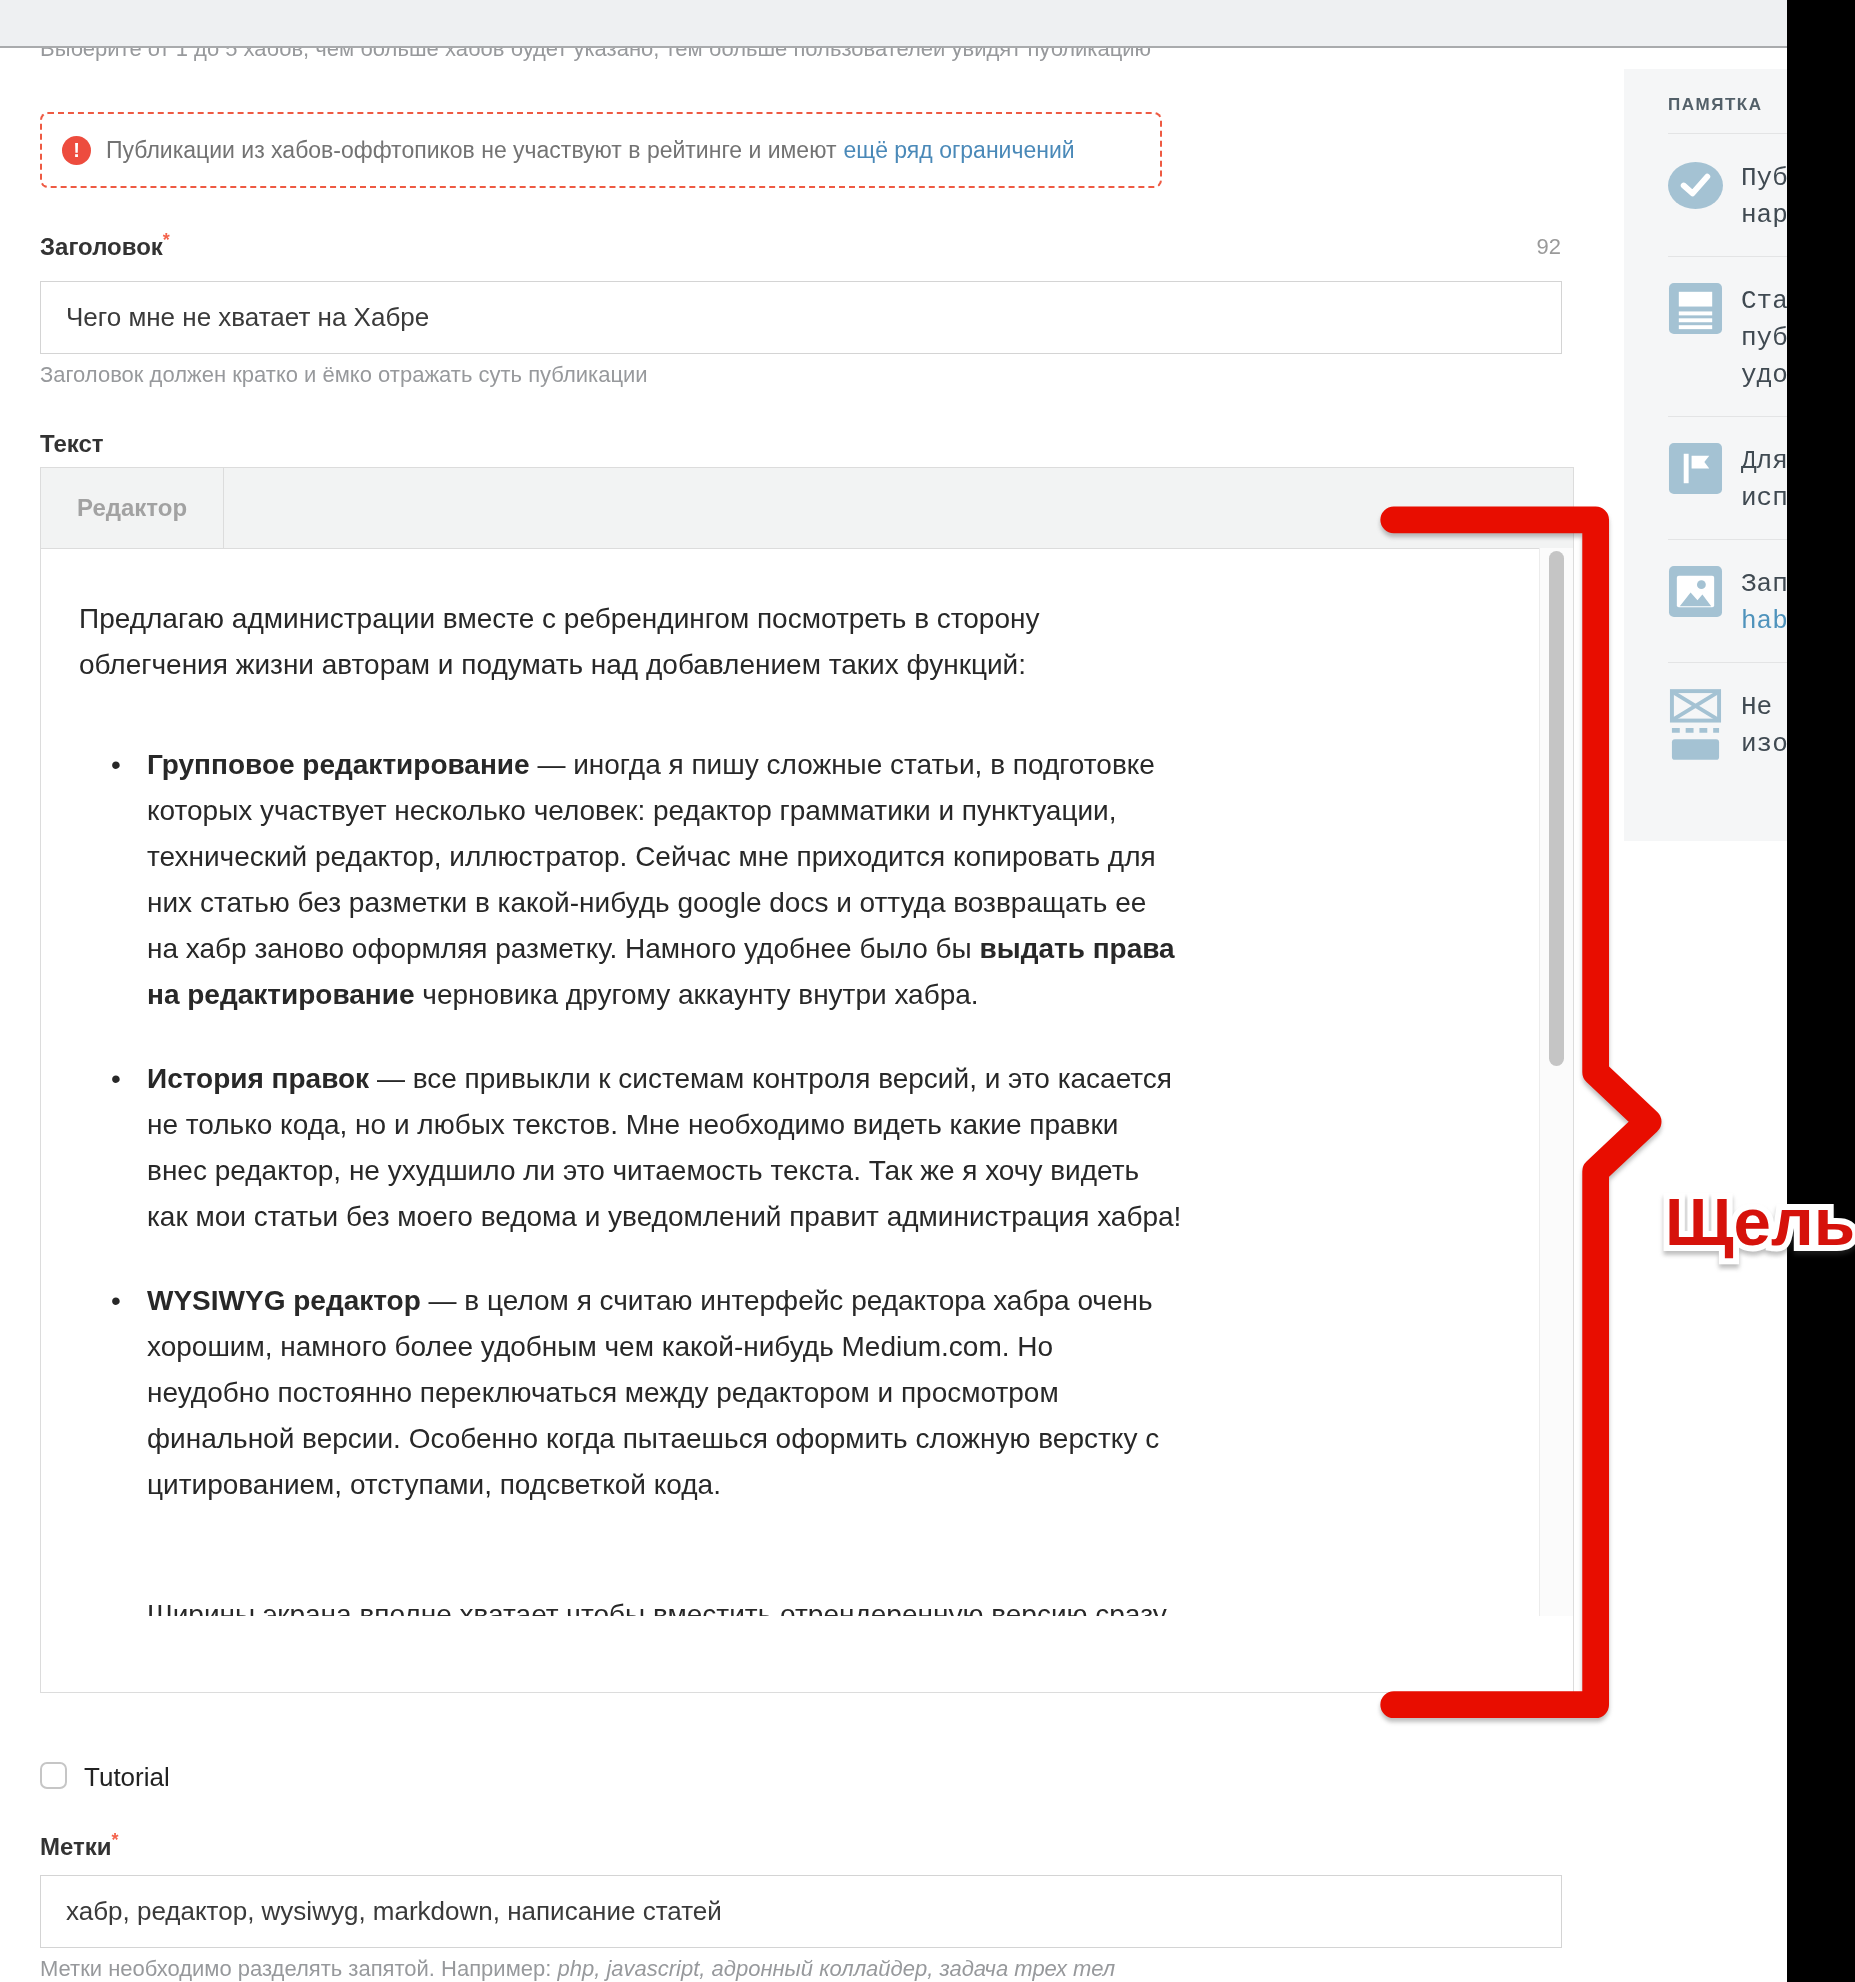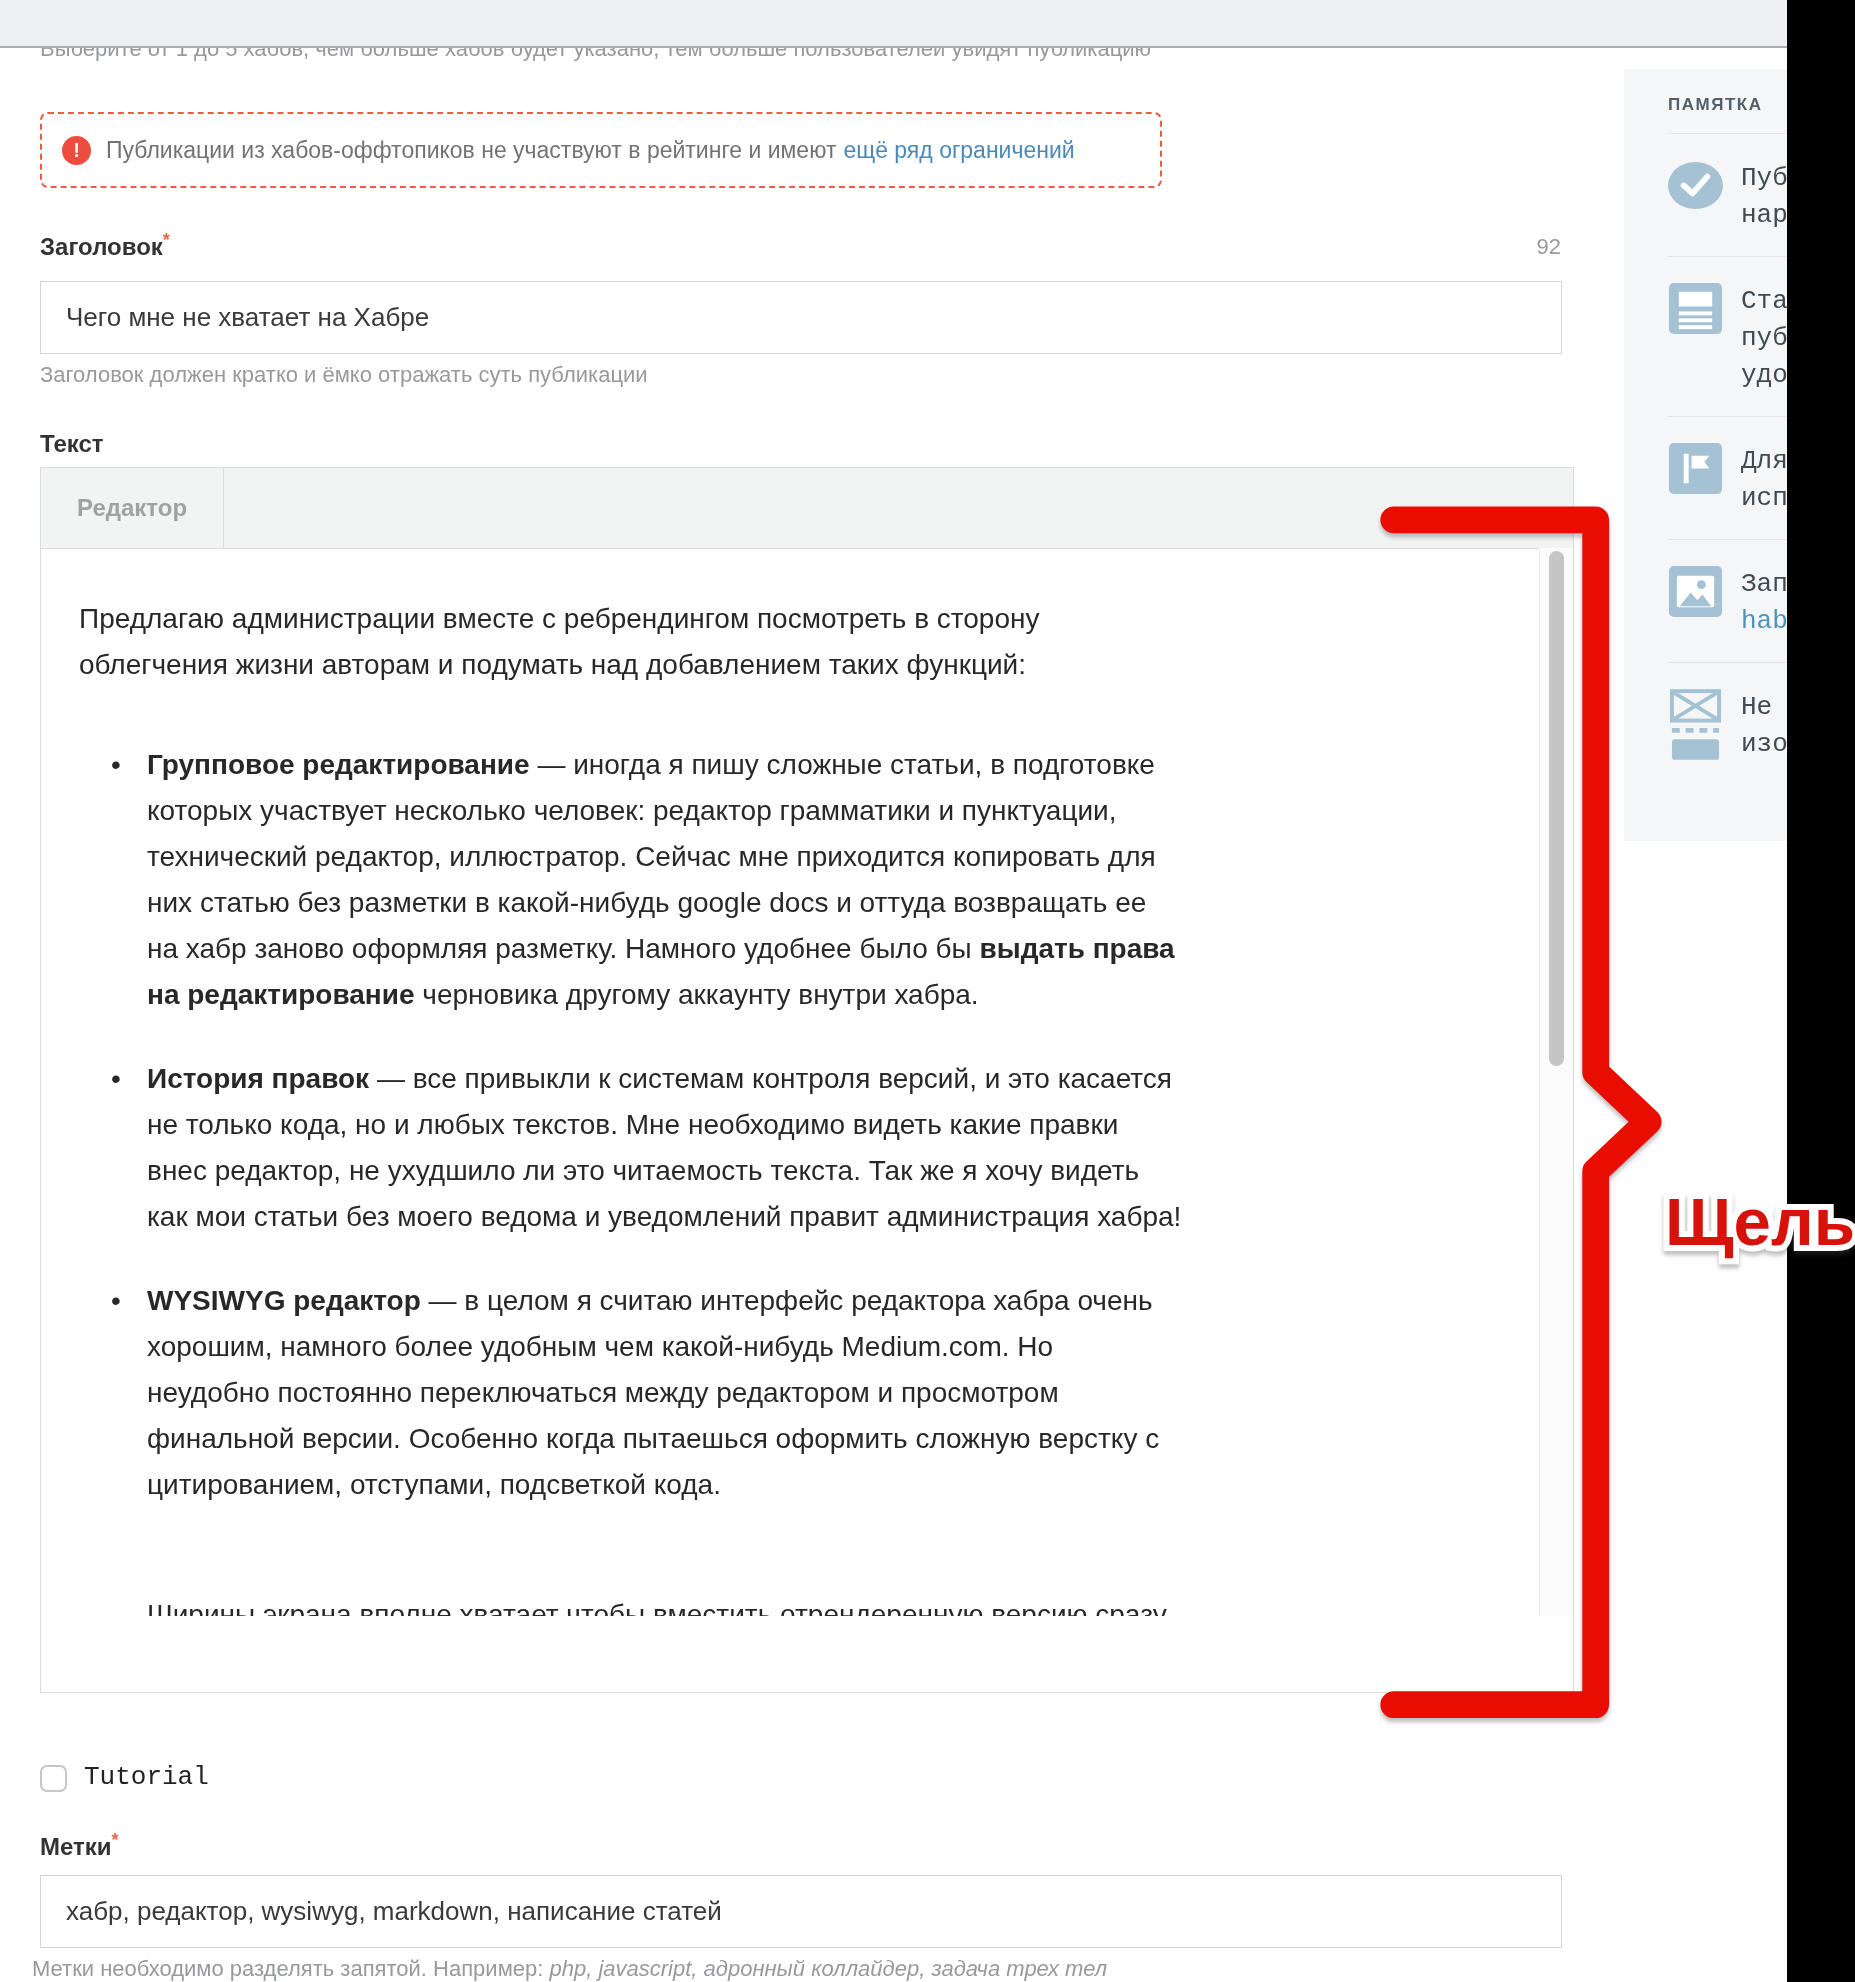--- a/index.html
+++ b/index.html
@@ -50,25 +50,25 @@
   .outro{margin:84px 0 0 68px;}
   .scroll-track{position:absolute;top:80px;bottom:76px;right:0;width:33px;background:#fbfbfb;
                 border-left:1px solid #ececec;}
   .scroll-thumb{position:absolute;top:3px;right:9px;width:15px;height:515px;border-radius:8px;
                 background:#c5c5c5;}
   .widget-footer{position:absolute;left:0;right:0;bottom:0;height:76px;box-sizing:border-box;
                  background:#f4f4f4;border-top:1px solid #dcdcdc;line-height:75px;
                  padding-left:21px;font-size:23px;color:#8b8b8b;cursor:pointer;}
 
   
-  .tutorial-row{position:absolute;top:1762px;left:40px;display:flex;align-items:flex-end;font-family:Liberation Mono, monospace;}
+  .tutorial-row{position:absolute;top:1762px;left:40px;display:flex;align-items:flex-start;}
   .checkbox{width:27px;height:27px;box-sizing:border-box;border:2px solid #c6c6c6;
             border-radius:7px;background:#fff;cursor:pointer;}
   .tutorial-label{margin-left:17px;font-size:26px;color:#222;}
-  .tags-hint{position:absolute;top:1956px;left:32px;font-size:22px;color:#97999c;}
+  .tags-hint{position:absolute;top:1956px;left:40px;font-size:22px;color:#97999c;}
   .tags-hint .ex{font-style:italic;}
 
   
   .sidebar{position:absolute;left:1624px;top:69px;width:232px;height:772px;background:#f5f6f7;
            box-sizing:border-box;padding-left:44px;overflow:hidden;}
   .sb-header{padding-top:26px;height:59px;box-sizing:border-box;font-size:17px;font-weight:bold;
              letter-spacing:1.5px;color:#536069;border-bottom:1px solid #e3e4e5;
              margin-bottom:0;padding-bottom:38px;white-space:nowrap;}
   .sb-item{display:flex;gap:18px;padding:24px 0 22px;font-family:Liberation Mono, monospace;}
   .sb-item.sep{border-bottom:1px solid #e3e4e5;}

